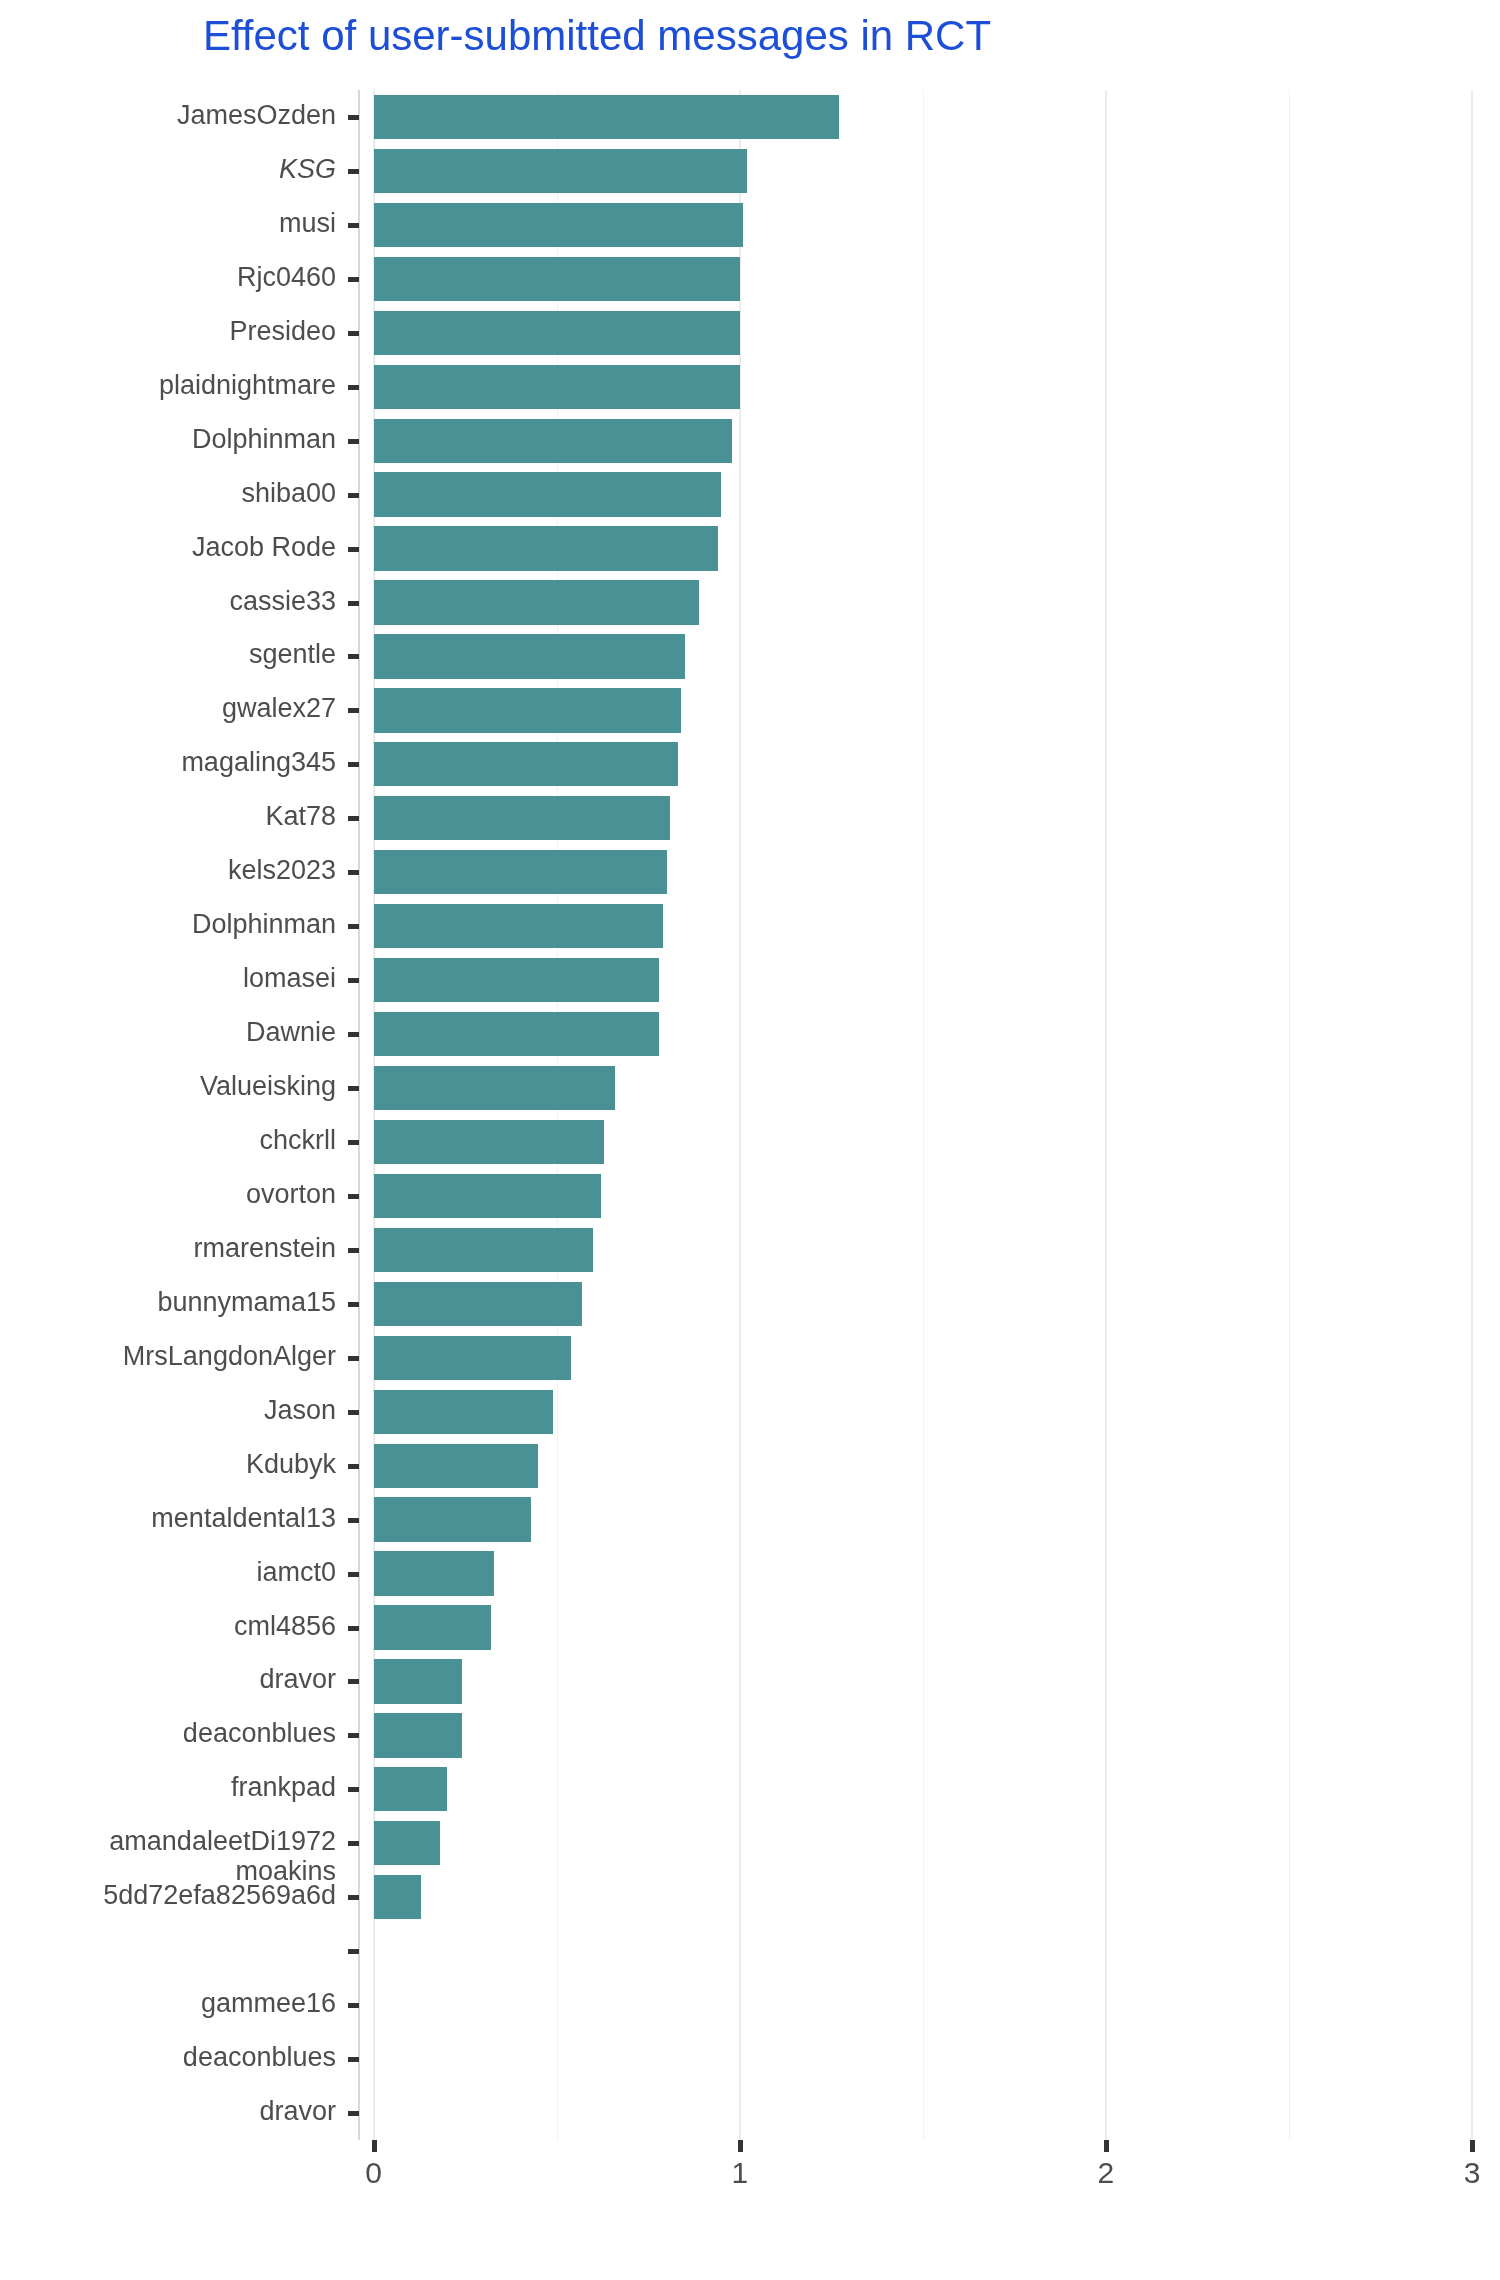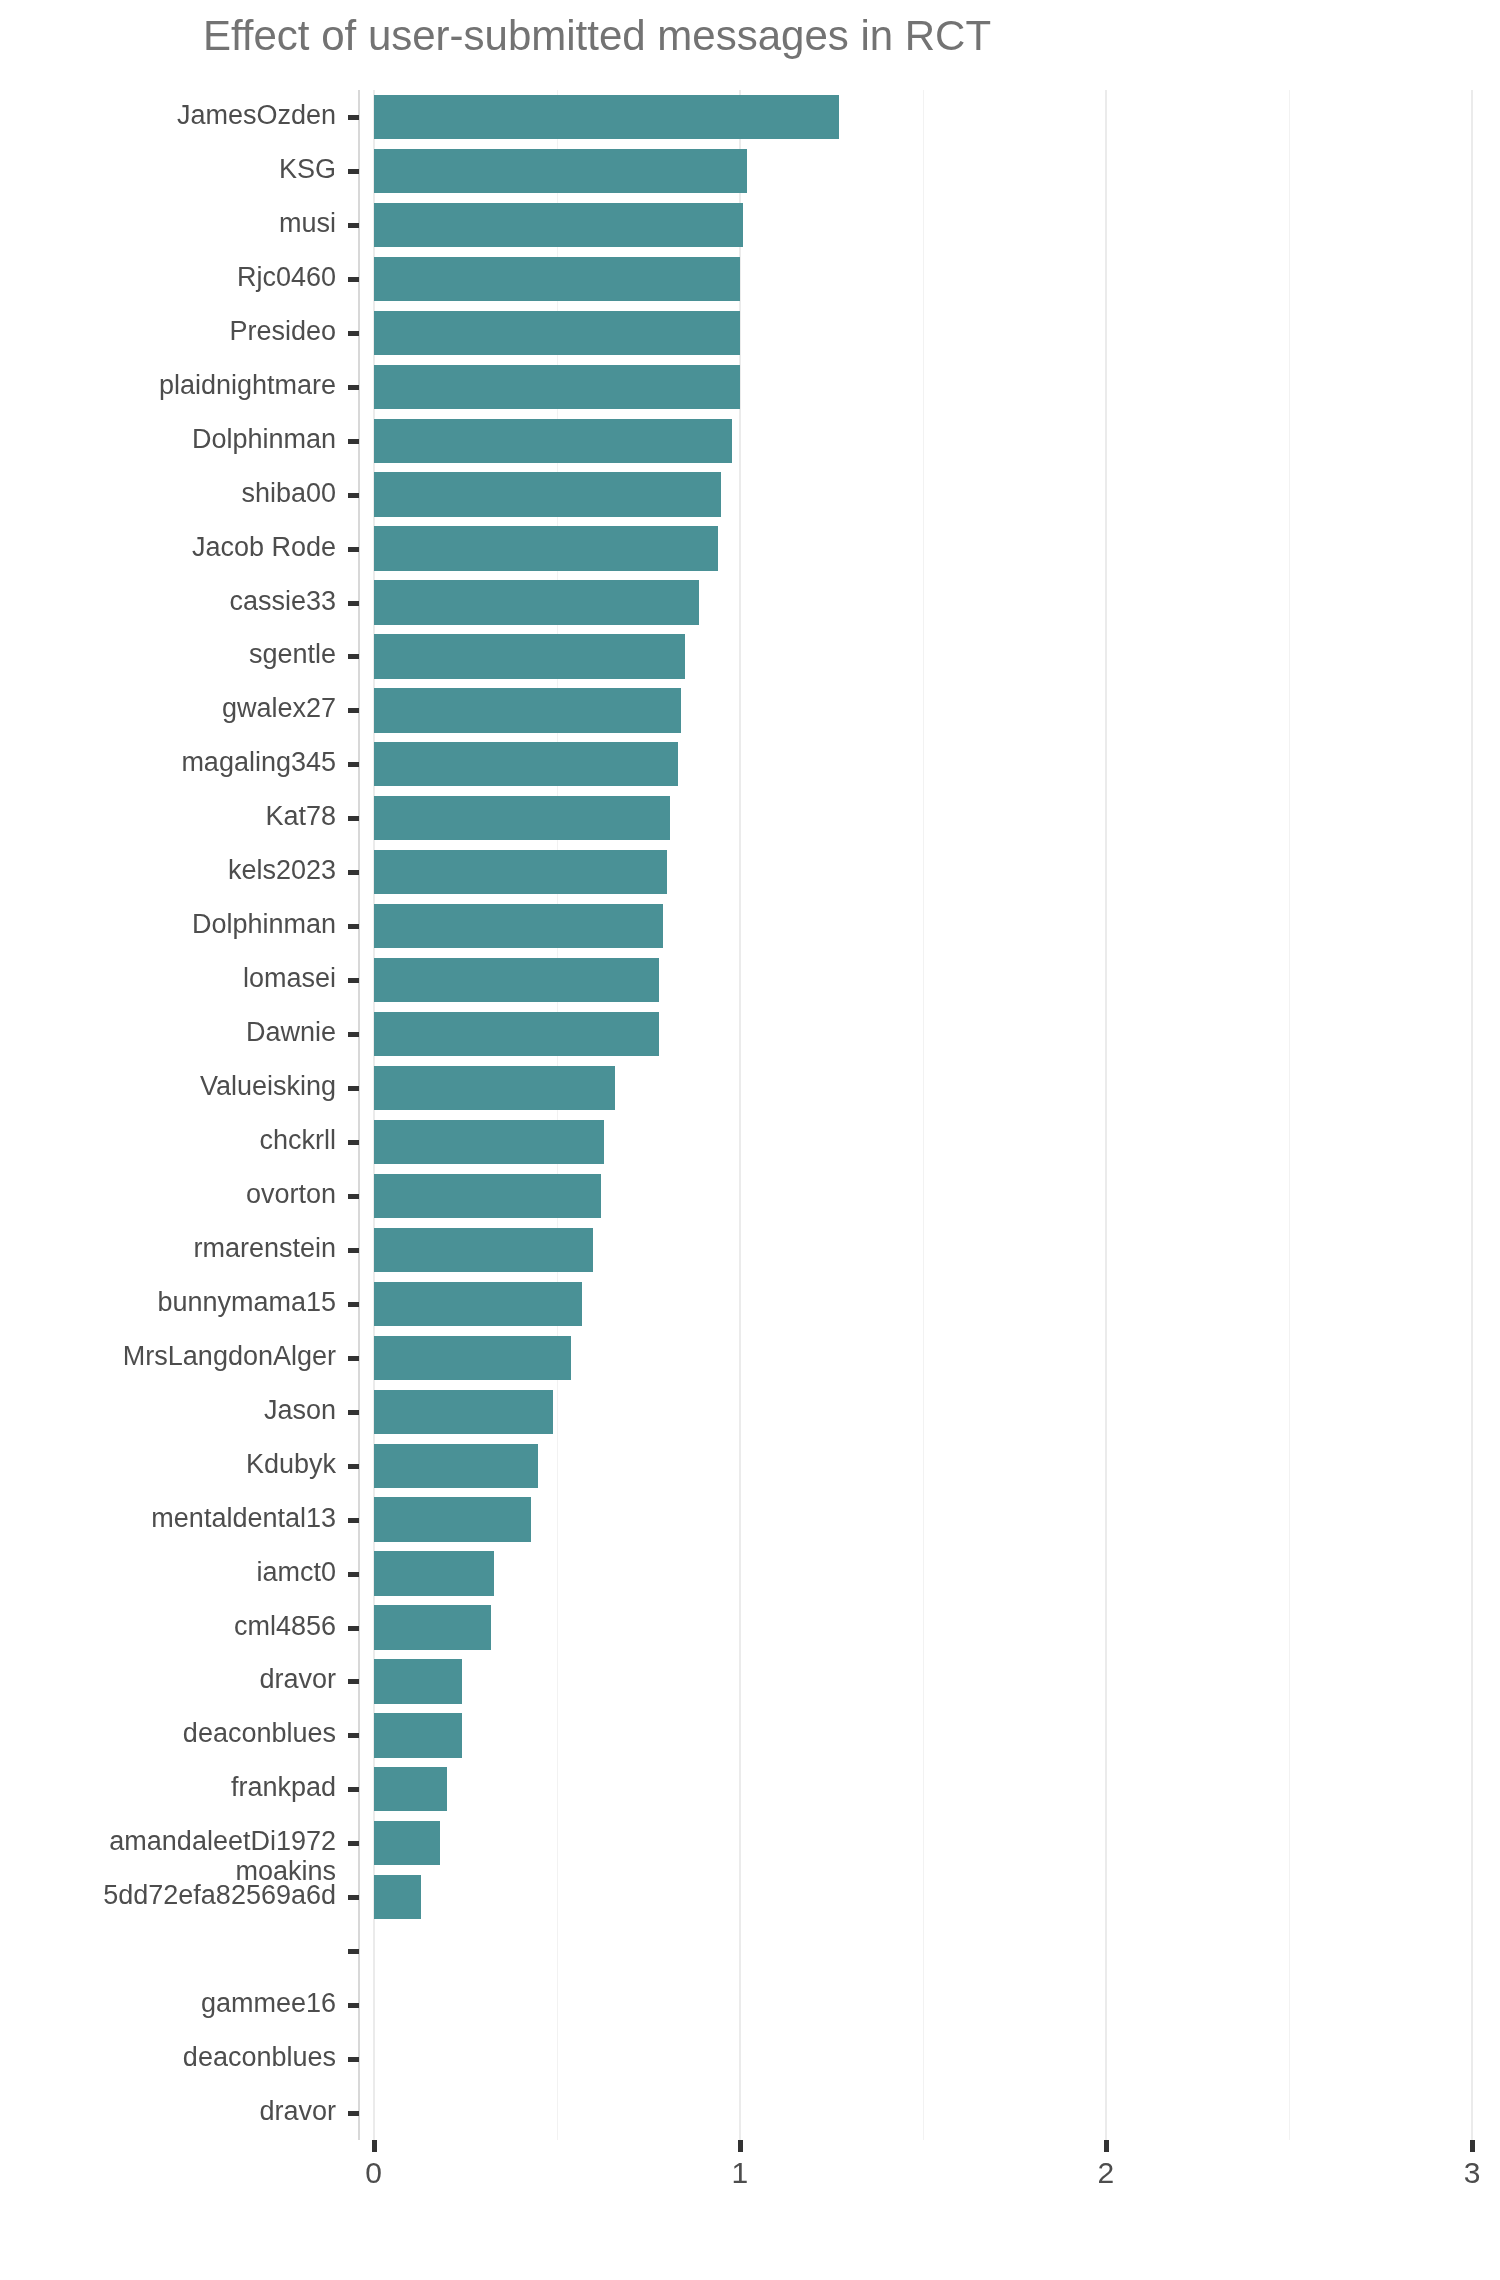--- a/index.html
+++ b/index.html
@@ -19,21 +19,21 @@
     height: 2280px;
     background: #ffffff;
   }
   #chart-title {
     position: absolute;
     left: 0;
     top: 12px;
     width: 1194px;
     text-align: center;
     font-size: 42px;
-    color: #737373;
+    color: #1d4ed8;
     font-family: "Liberation Sans", sans-serif;
     white-space: nowrap;
   }
   
   #plot-panel {
     position: absolute;
     left: 359px;
     top: 90px;
     width: 1113px;
     height: 2050px;
@@ -243,21 +243,21 @@
         <div class="bar-row" style="top: 1946.96px; height: 44.2368px; left: 14.6447px; width: 0px;"></div>
         <div class="bar-row" style="top: 2000.91px; height: 44.2368px; left: 14.6447px; width: 0px;"></div>
       </div>
   </div>
 
   <div id="axis-line-left"></div>
 
   <div id="y-axis">
       <div class="ytick-label" style="top: 101.974px;">JamesOzden</div>
       <div class="ytick-mark" style="top: 114.974px;"></div>
-      <div class="ytick-label" style="top: 155.921px;">KSG</div>
+      <div class="ytick-label" style="top: 155.921px; font-style: italic;">KSG</div>
       <div class="ytick-mark" style="top: 168.921px;"></div>
       <div class="ytick-label" style="top: 209.868px;">musi</div>
       <div class="ytick-mark" style="top: 222.868px;"></div>
       <div class="ytick-label" style="top: 263.816px;">Rjc0460</div>
       <div class="ytick-mark" style="top: 276.816px;"></div>
       <div class="ytick-label" style="top: 317.763px;">Presideo</div>
       <div class="ytick-mark" style="top: 330.763px;"></div>
       <div class="ytick-label" style="top: 371.711px;">plaidnightmare</div>
       <div class="ytick-mark" style="top: 384.711px;"></div>
       <div class="ytick-label" style="top: 425.658px;">Dolphinman</div>

